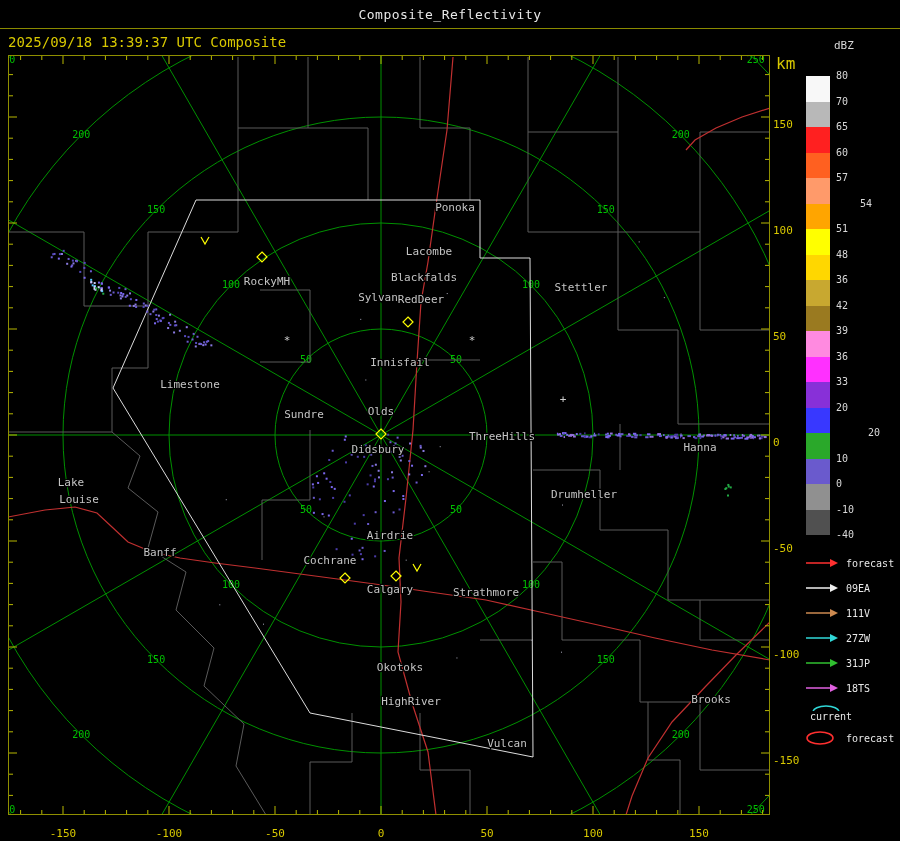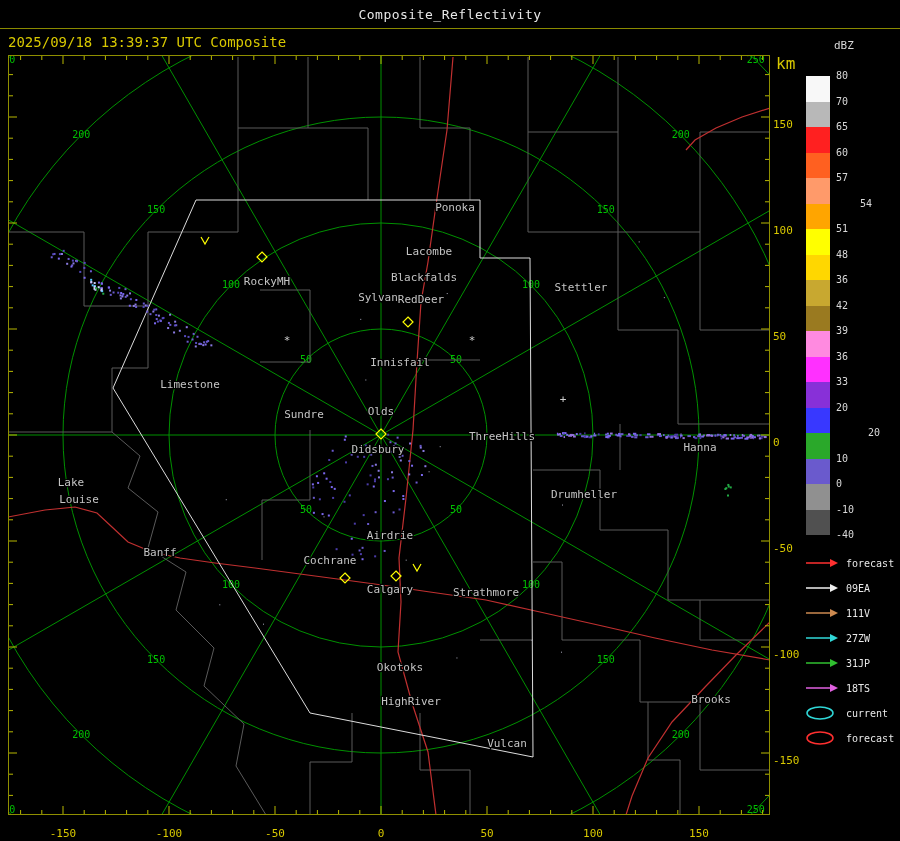--- a/index.html
+++ b/index.html
@@ -705,21 +705,21 @@
         </svg>
         <span>31JP</span>
       </div>
       <div class="lrow" style="top: 671px;">
         <svg width="36" height="16">
           <line x1="2" y1="8" x2="26" y2="8" stroke="#e060e0" stroke-width="1.5"></line>
           <polygon points="26,4 34,8 26,12" fill="#e060e0"></polygon>
         </svg>
         <span>18TS</span>
       </div>
-      <div class="lrow" style="top: 696px;">
+      <div class="lrow" style="top: 696px; flex-direction: column;">
         <svg width="36" height="16">
           <ellipse cx="16" cy="8" rx="13" ry="6" stroke="#30d8d8" fill="none" stroke-width="1.5"></ellipse>
         </svg>
         <span>current</span>
       </div>
       <div class="lrow" style="top: 721px;">
         <svg width="36" height="16">
           <ellipse cx="16" cy="8" rx="13" ry="6" stroke="#ff3030" fill="none" stroke-width="1.5"></ellipse>
         </svg>
         <span>forecast</span>

